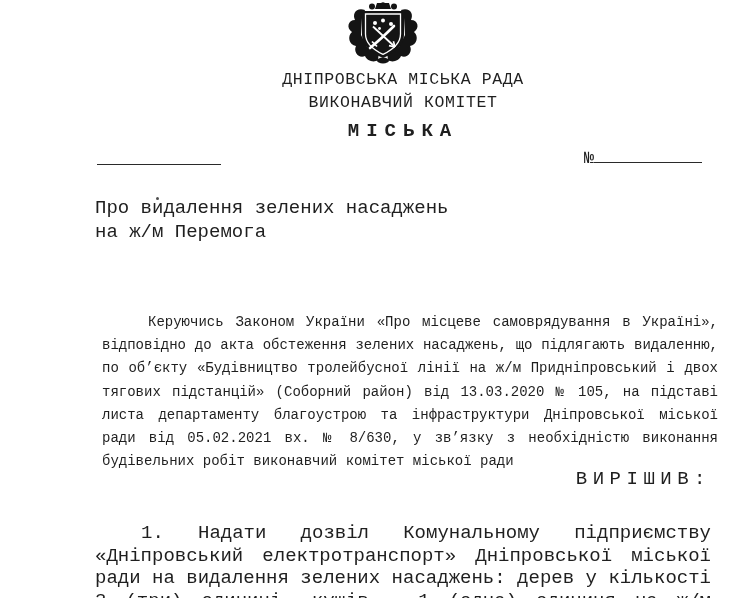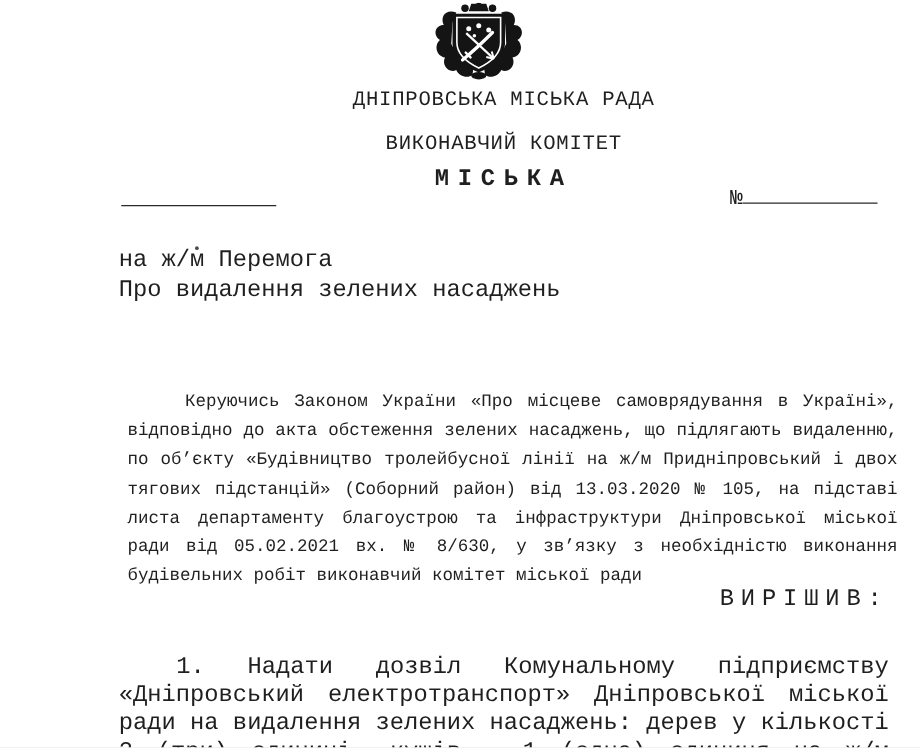--- a/index.html
+++ b/index.html
@@ -24,21 +24,21 @@
     transform: translateX(-20px);
   }
   .org-name {
     margin-top: 5px;
     font-size: 16.5px;
     letter-spacing: 0.6px;
     line-height: 21px;
     white-space: nowrap;
   }
   .org-unit {
-    margin-top: 14px;
+    margin-top: 2px;
     font-size: 16.5px;
     letter-spacing: 0.6px;
     line-height: 21px;
     white-space: nowrap;
   }
   .doc-type {
     margin-top: 6px;
     font-size: 19px;
     font-weight: 700;
     letter-spacing: 7px;
@@ -151,22 +151,22 @@
   <div class="number-row">
     <span class="date-blank-line"></span>
     <span class="number-field">
       <span>№</span><span class="number-blank-line"></span>
     </span>
   </div>
 
   <span class="scan-dot"></span>
 
   <div class="subject">
+    <div>Про видалення зелених насаджень</div>
     <div>на ж/м Перемога</div>
-    <div>Про видалення зелених насаджень</div>
   </div>
 
   <p class="preamble">Керуючись Законом України «Про місцеве самоврядування в Україні», відповідно до акта обстеження зелених насаджень, що підлягають видаленню, по об’єкту «Будівництво тролейбусної лінії на ж/м Придніпровський і двох тягових підстанцій» (Соборний район) від 13.03.2020 № 105, на підставі листа департаменту благоустрою та інфраструктури Дніпровської міської ради від 05.02.2021 вх. № 8/630,  у зв’язку з необхідністю виконання будівельних робіт виконавчий комітет міської ради</p>
 
   <div class="decided-heading">ВИРІШИВ:</div>
 
   <p class="decision-item"><span>1.</span> <span>Надати дозвіл Комунальному підприємству «Дніпровський електро­транспорт» Дніпровської міської ради на видалення зелених насаджень: дерев у кількості 3 (три) одиниці, кущів – 1 (одна) одиниця на ж/м Перемога, у районі будинків № № 130, 134 по вул. Набережній Перемоги.</span></p>
 
 </div>
 

